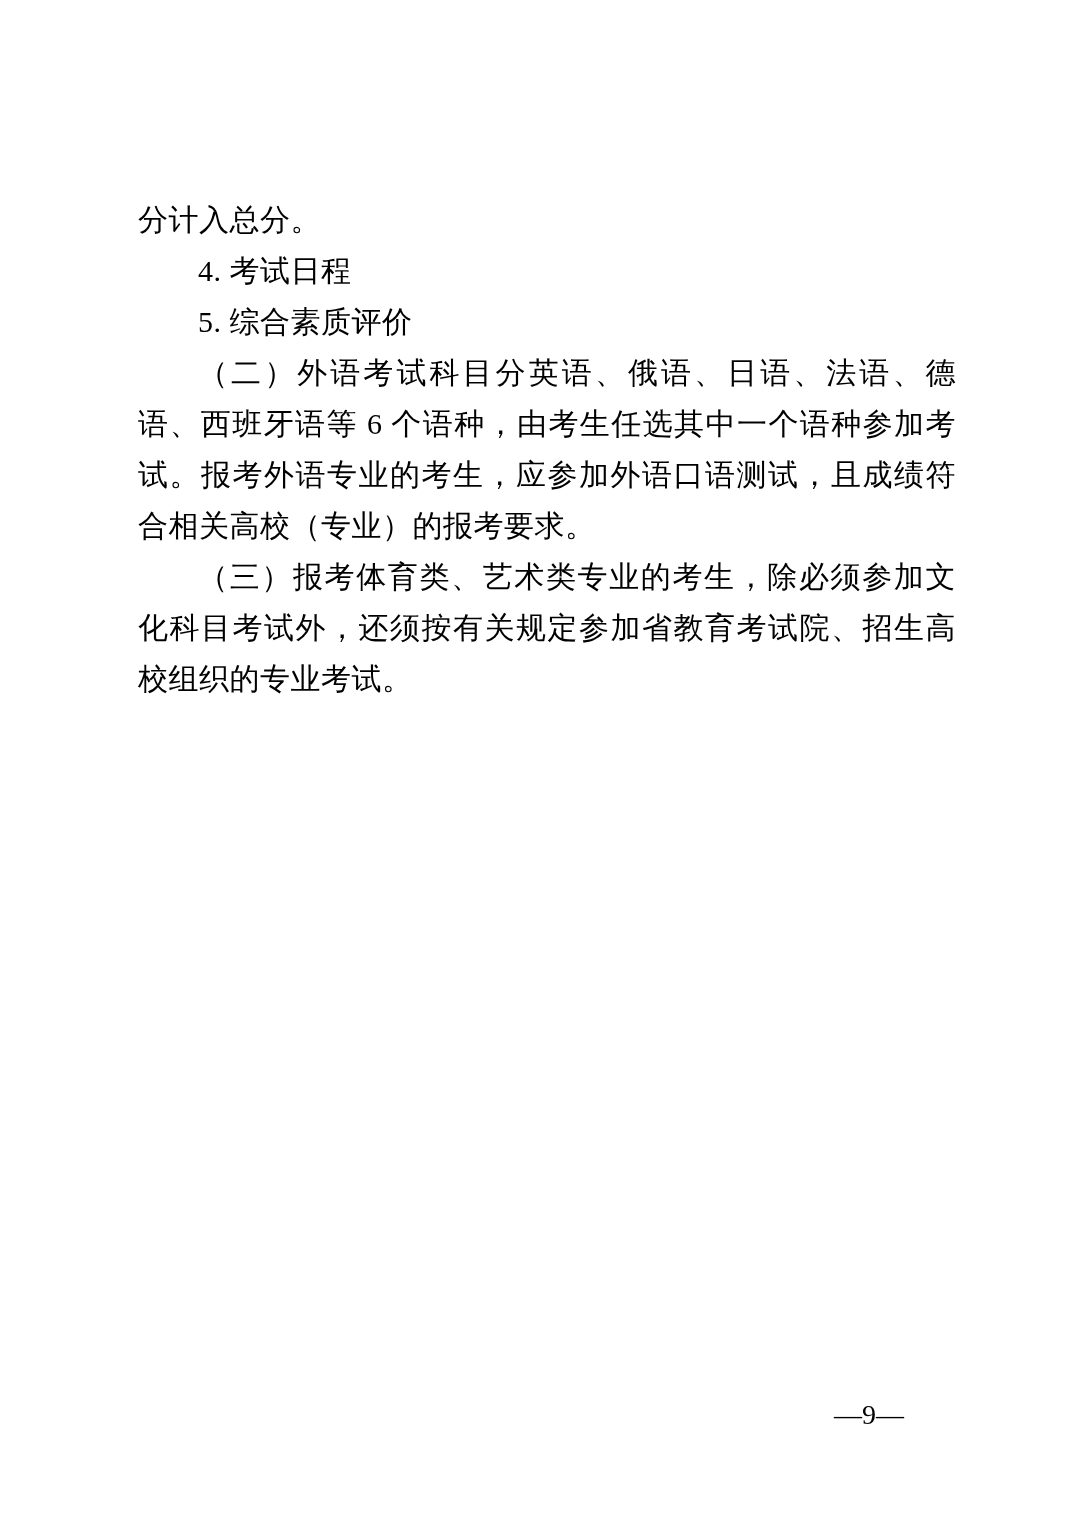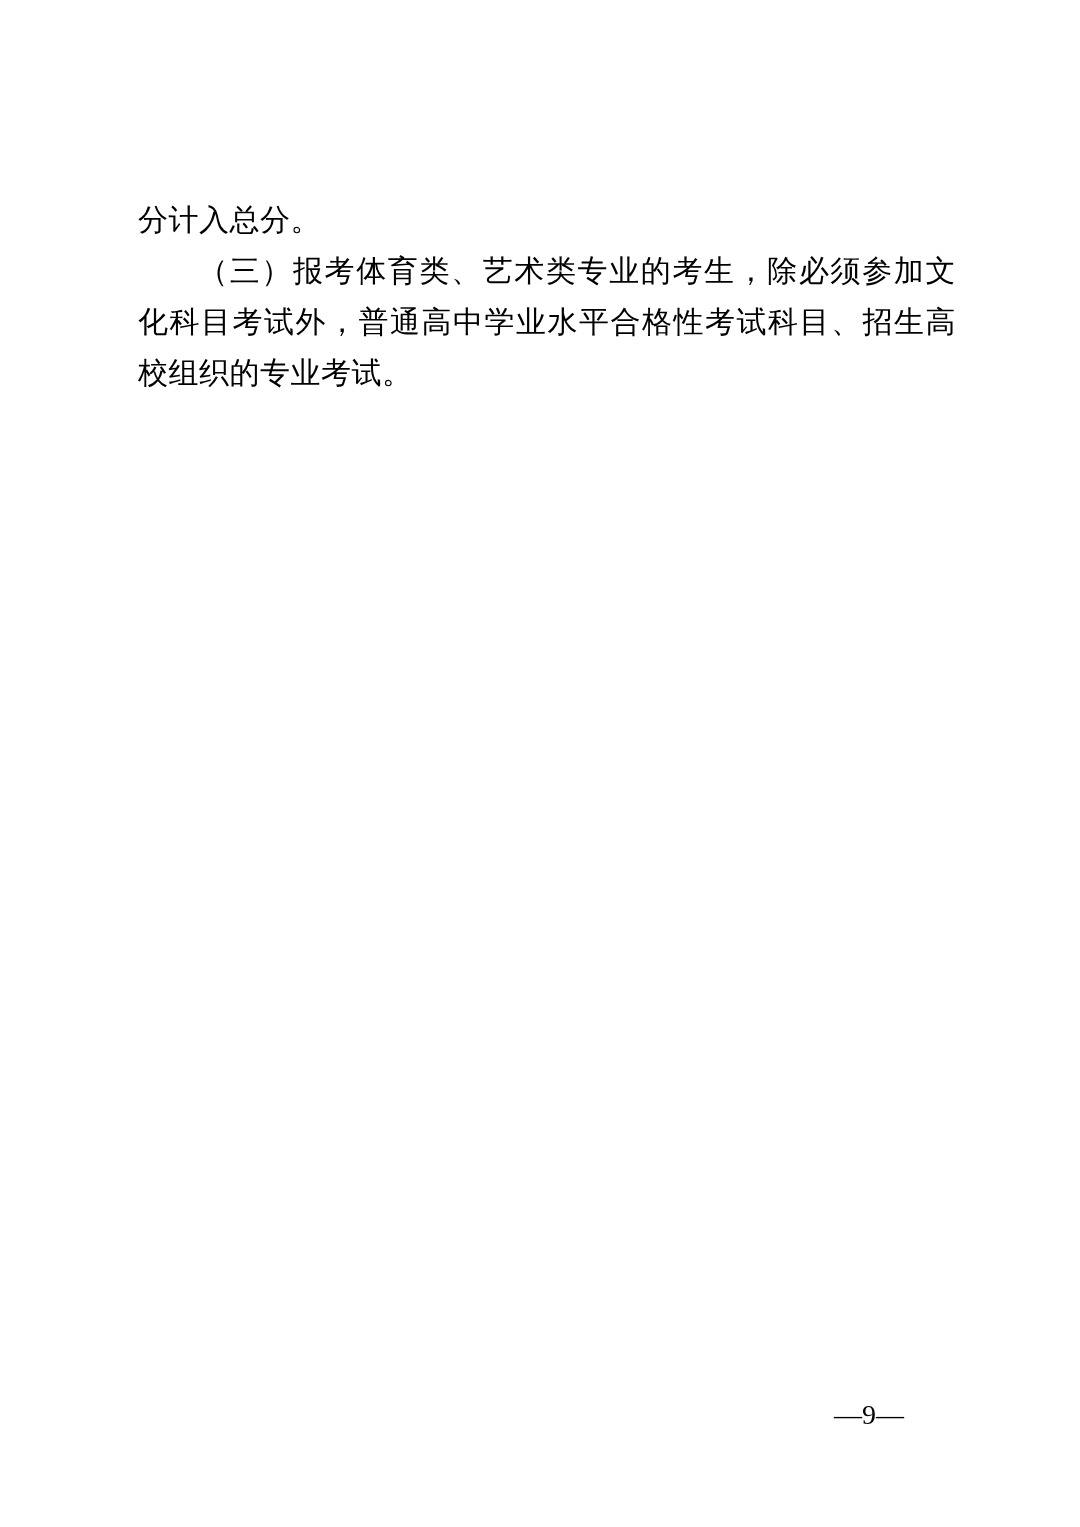--- a/index.html
+++ b/index.html
@@ -43,16 +43,19 @@
     line-height: 34px;
     color: #000000;
     text-align: right;
   }
 </style>
 </head>
 <body>
 
 <div class="page">
   <p class="para no-indent">分计入总分。</p>
-  <p class="para">（三）报考体育类、艺术类专业的考生，除必须参加文化科目考试外，普通高中学业水平合格性考试科目、招生高校组织的专业考试。</p>
+  <p class="para">4. 考试日程</p>
+  <p class="para">5. 综合素质评价</p>
+  <p class="para">（二）外语考试科目分英语、俄语、日语、法语、德语、西班牙语等 6 个语种，由考生任选其中一个语种参加考试。报考外语专业的考生，应参加外语口语测试，且成绩符合相关高校（专业）的报考要求。</p>
+  <p class="para">（三）报考体育类、艺术类专业的考生，除必须参加文化科目考试外，还须按有关规定参加省教育考试院、招生高校组织的专业考试。</p>
 </div>
 
 <div class="page-footer">—9—</div>
 
 </body></html>

